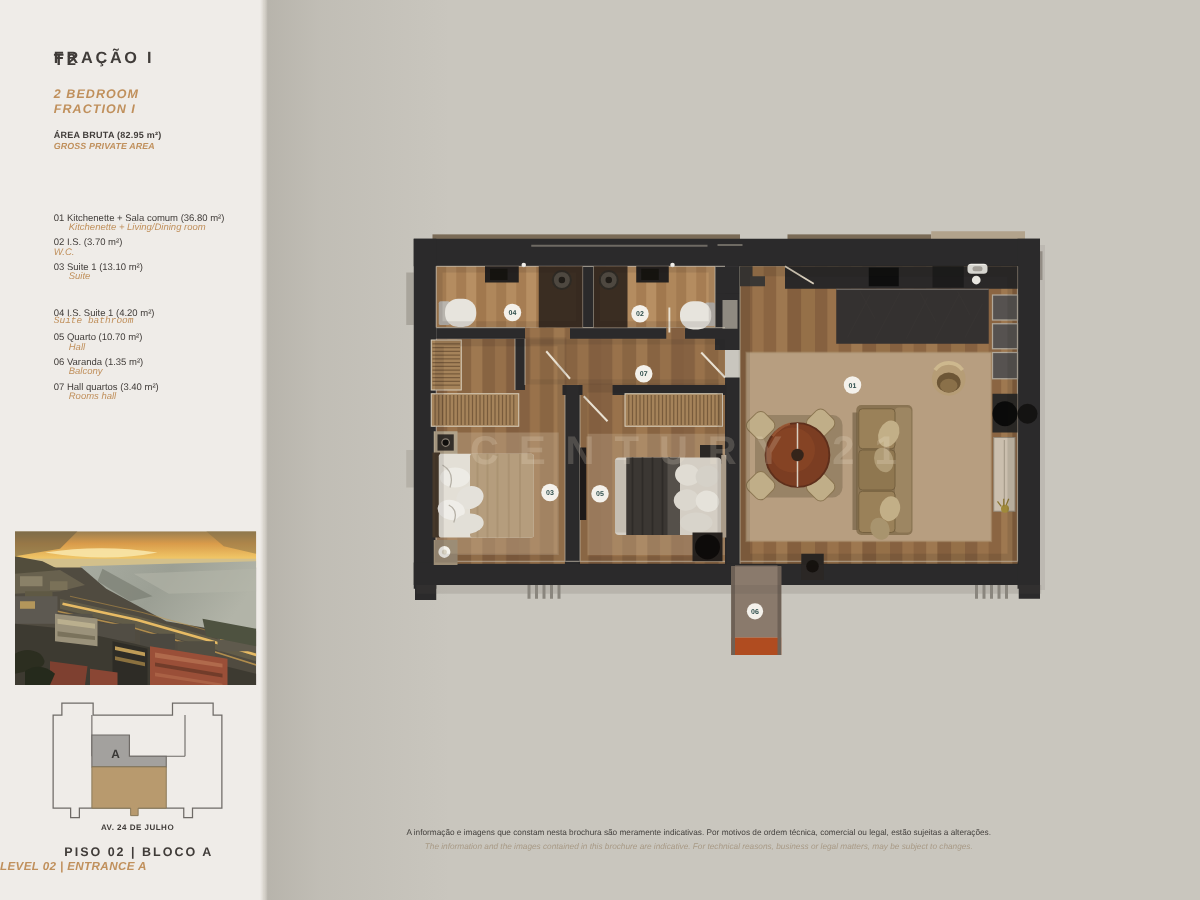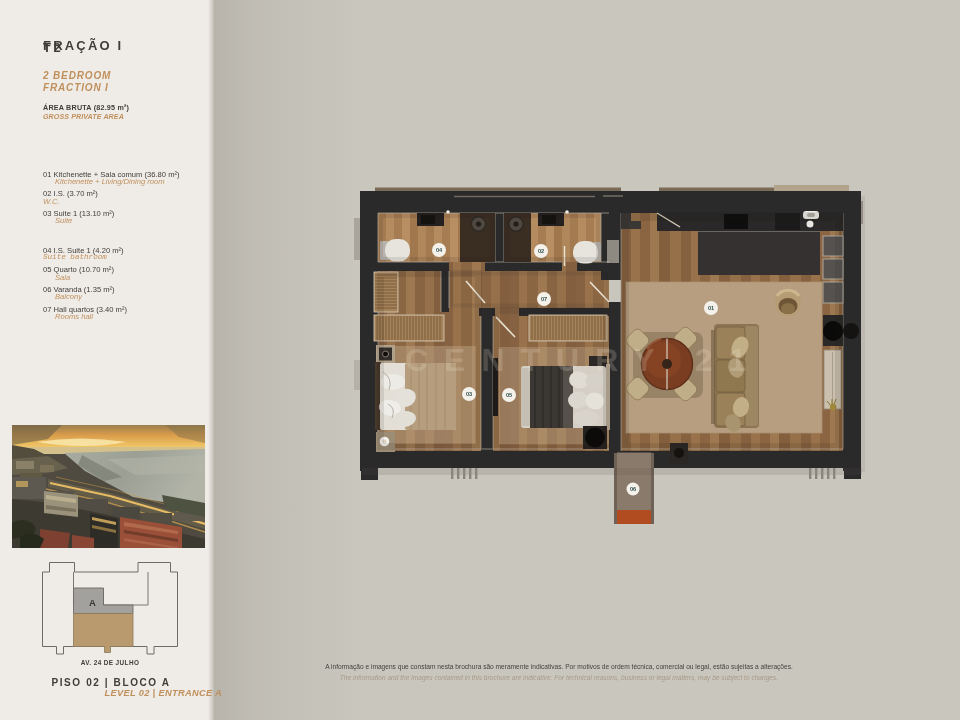--- a/index.html
+++ b/index.html
@@ -39,21 +39,21 @@
     <div class="dark">02 I.S. (3.70 m²)</div>
     <div class="gold" style="margin-bottom:5.4px;">W.C.</div>
 
     <div class="dark">03 Suite 1 (13.10 m²)</div>
     <div class="gold" style="margin-left:12px;margin-bottom:22px;">Suite</div>
 
     <div class="dark">04 I.S. Suite 1 (4.20 m²)</div>
     <div class="gold" style="margin-bottom:5.4px;font-family:Liberation Mono, monospace;">Suite bathroom</div>
 
     <div class="dark">05 Quarto (10.70 m²)</div>
-    <div class="gold" style="margin-left:12px;margin-bottom:5.4px;">Sala</div>
+    <div class="gold" style="margin-left:12px;margin-bottom:5.4px;">Hall</div>
 
     <div class="dark">06 Varanda (1.35 m²)</div>
     <div class="gold" style="margin-left:12px;margin-bottom:5.4px;">Balcony</div>
 
     <div class="dark">07 Hall quartos (3.40 m²)</div>
     <div class="gold" style="margin-left:12px;">Rooms hall</div>
   </div>
 
   <div class="abs" id="photo" style="left:12px;top:425px;width:193px;height:123px;">
   <svg width="193" height="123" viewBox="0 0 193 123" xmlns="http://www.w3.org/2000/svg">
@@ -143,23 +143,23 @@
     <path d="M38.5 55.5 H98 V88.5 H75.5 V94.5 H69.5 V88.5 H38.5 Z" fill="#b89a6e" stroke="#8a7a5a" stroke-width="0.8"></path>
 
     <text x="54" y="48" font-family="Liberation Sans, sans-serif" font-size="9.5" font-weight="bold" fill="#3a3836">A</text>
   </svg>
   </div>
 
   <div class="abs dark" style="left:35px;top:658.5px;width:150px;text-align:center;font-size:6.4px;font-weight:bold;letter-spacing:0.4px;">AV. 24 DE JULHO</div>
 
   <div class="abs dark" style="left:0px;top:676.5px;width:222px;text-align:center;font-size:10px;font-weight:bold;letter-spacing:1.6px;">PISO 02 | BLOCO A</div>
 
-  <div class="abs gold" style="left:0px;top:688px;width:222px;text-align:right;font-size:9.3px;font-weight:bold;letter-spacing:0.3px;">LEVEL 02 | ENTRANCE A</div>
-
-  <div class="abs" id="plan" style="left:347px;top:180px;width:520px;height:350px;text-align:center;">
+  <div class="abs gold" style="left:0px;top:688px;width:222px;text-align:left;font-size:9.3px;font-weight:bold;letter-spacing:0.3px;">LEVEL 02 | ENTRANCE A</div>
+
+  <div class="abs" id="plan" style="left:318px;top:180px;width:520px;height:350px;text-align:center;">
   <svg width="520" height="350" viewBox="330 180 520 350" xmlns="http://www.w3.org/2000/svg">
     <defs>
       <pattern id="wdA" patternUnits="userSpaceOnUse" x="361" y="0" width="66" height="300">
         <rect width="66" height="300" fill="#8f6a45"></rect>
         <rect x="0" width="9" height="300" fill="#866242"></rect>
         <rect x="9" width="8" height="300" fill="#99724b"></rect>
         <rect x="17" width="11" height="300" fill="#8a6643"></rect>
         <rect x="28" width="9" height="300" fill="#9e7850"></rect>
         <rect x="37" width="10" height="300" fill="#886442"></rect>
         <rect x="47" width="9" height="300" fill="#96704a"></rect>

